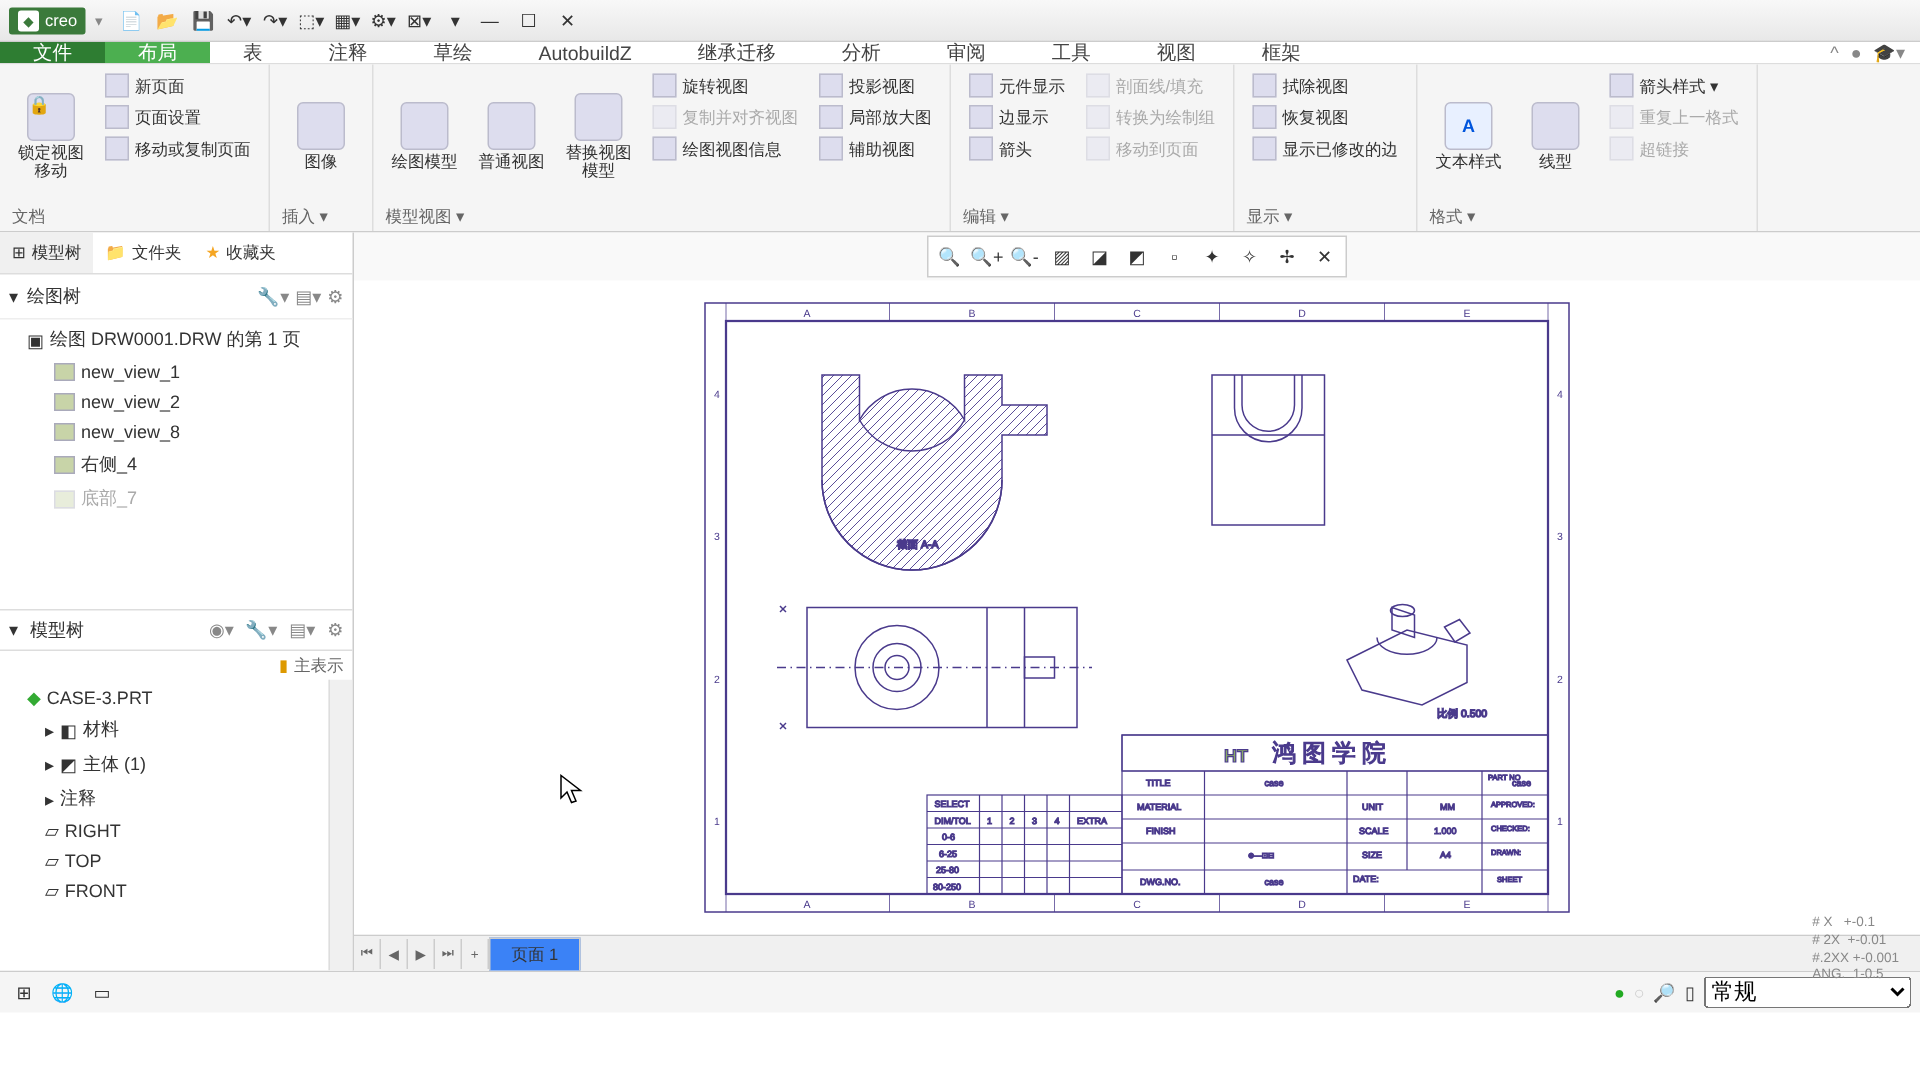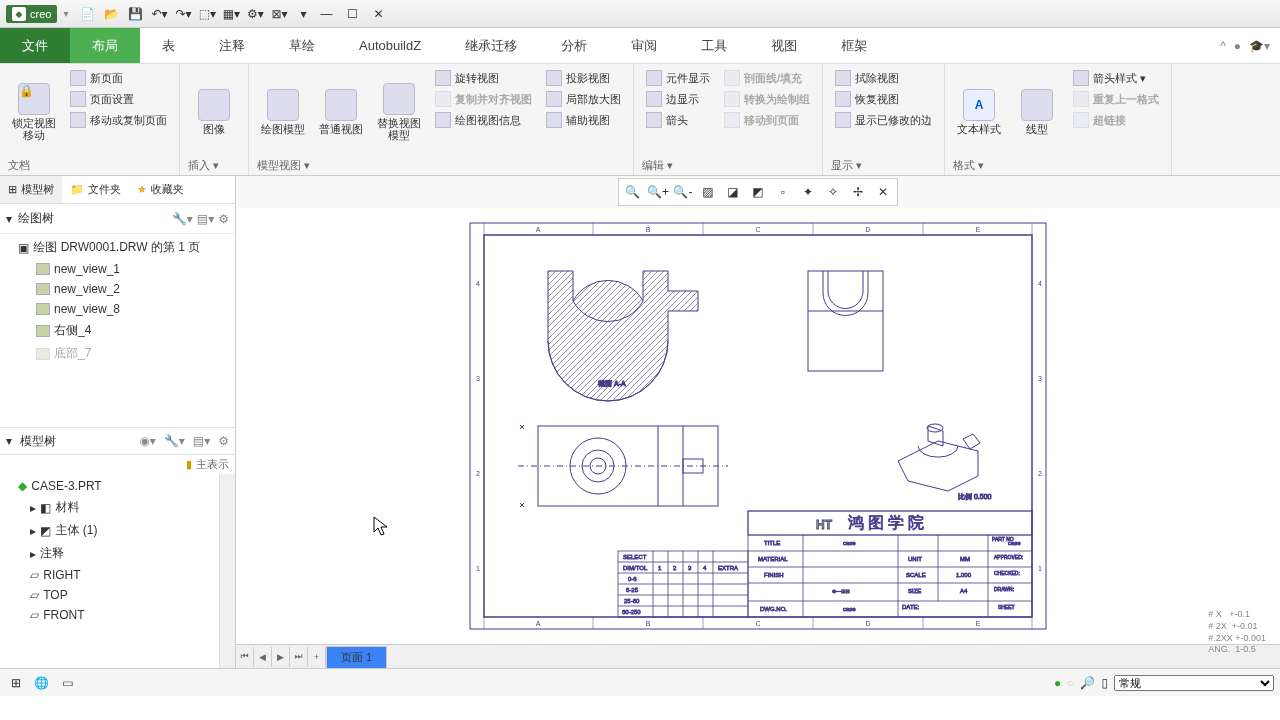--- a/index.html
+++ b/index.html
@@ -7,37 +7,37 @@
 
 .titlebar { height: 28px; background: linear-gradient(#f8f8f8,#e8e8e8); display: flex; align-items: center; border-bottom: 1px solid #ccc; }
 .titlebar .logo { background: #3b7a3b; color: #fff; padding: 2px 6px; font-size: 11px; margin: 0 6px; border-radius: 2px; display: flex; align-items: center; }
 .titlebar .logo-icon { width: 14px; height: 14px; background: #fff; margin-right: 4px; border-radius: 2px; display: flex; align-items: center; justify-content: center; color: #3b7a3b; font-size: 9px; }
 .titlebar .qat { display: flex; gap: 2px; margin-left: 8px; }
 .titlebar .qat .btn { width: 22px; height: 20px; display: flex; align-items: center; justify-content: center; cursor: pointer; border-radius: 2px; }
 .titlebar .title { flex: 1; text-align: center; font-size: 12px; color: #555; }
 .titlebar .wincontrols { display: flex; gap: 2px; margin-right: 4px; }
 .titlebar .wincontrols .wc { width: 24px; height: 20px; display: flex; align-items: center; justify-content: center; cursor: pointer; }
 
-.menubar { height: 36px; background: #fff; display: flex; border-bottom: 1px solid #ddd; }
+.menubar { height: 15px; background: #fff; display: flex; border-bottom: 1px solid #ddd; }
 .menubar .tab { padding: 0 22px; display: flex; align-items: center; font-size: 13px; color: #444; cursor: pointer; }
 .menubar .tab.file { background: #2e7d32; color: #fff; }
 .menubar .tab.active { background: #4caf50; color: #fff; }
 .menubar .right-icons { margin-left: auto; display: flex; align-items: center; gap: 8px; padding-right: 10px; color: #888; }
 
 .ribbon { height: 112px; background: #f5f5f5; border-bottom: 1px solid #ccc; display: flex; }
 .ribbon .group { border-right: 1px solid #ddd; padding: 4px 8px 2px; display: flex; flex-direction: column; }
 .ribbon .group .body { flex: 1; display: flex; gap: 6px; }
 .ribbon .group .label { font-size: 11px; color: #666; padding-top: 2px; }
 .ribbon .bigbtn { width: 52px; display: flex; flex-direction: column; align-items: center; justify-content: center; gap: 2px; cursor: pointer; padding: 2px; }
 .ribbon .bigbtn .ico { width: 32px; height: 32px; background: #dde; border: 1px solid #bbc; border-radius: 4px; }
 .ribbon .bigbtn .txt { font-size: 11px; text-align: center; line-height: 1.1; }
 .ribbon .stack { display: flex; flex-direction: column; gap: 1px; }
 .ribbon .smbtn { display: flex; align-items: center; gap: 4px; padding: 2px 4px; cursor: pointer; font-size: 11px; white-space: nowrap; }
 .ribbon .smbtn .ico-s { width: 16px; height: 16px; background: #dde; border: 1px solid #bbc; }
-.ribbon .smbtn.disabled { color: #aaa; font-weight: bold; }
+.ribbon .smbtn.disabled { color: #aaa; }
 .ribbon .smbtn.disabled .ico-s { opacity: 0.4; }
 
 .workspace { display: flex; height: 492px; }
 .sidebar { width: 236px; border-right: 1px solid #ccc; display: flex; flex-direction: column; background: #fff; }
 .side-tabs { height: 28px; display: flex; align-items: center; border-bottom: 1px solid #ddd; font-size: 11px; }
 .side-tabs .st { padding: 0 8px; display: flex; align-items: center; gap: 4px; cursor: pointer; height: 100%; }
 .side-tabs .st.active { background: #f0f0f0; }
 .panel-hdr { height: 30px; display: flex; align-items: center; padding: 0 6px; gap: 6px; border-bottom: 1px solid #eee; font-size: 12px; }
 .panel-hdr .tools { margin-left: auto; display: flex; gap: 4px; color: #888; }
 .tree { padding: 2px 0; font-size: 12px; }
@@ -59,21 +59,21 @@
 .drawing { flex: 1; position: relative; background: #fff; overflow: hidden; }
 .drawing svg { position: absolute; left: 50%; top: 50%; transform: translate(-50%, -50%); }
 .page-tabs { height: 24px; border-top: 1px solid #ccc; display: flex; align-items: center; background: #f0f0f0; }
 .page-tabs .nav { display: flex; gap: 0; }
 .page-tabs .nav .b { width: 18px; height: 20px; display: flex; align-items: center; justify-content: center; cursor: pointer; border-right: 1px solid #ccc; font-size: 9px; color: #666; }
 .page-tabs .ptab { padding: 0 14px; background: #3b82f6; border: 1px solid #ccc; border-bottom: none; height: 22px; display: flex; align-items: center; font-size: 11px; }
 
 .statusbar { height: 28px; border-top: 1px solid #ccc; display: flex; align-items: center; background: #f5f5f5; padding: 0 6px; gap: 6px; }
 .statusbar .sb { width: 20px; height: 18px; cursor: pointer; display:flex; align-items:center; justify-content:center; }
 .statusbar .right { margin-left: auto; display: flex; gap: 6px; align-items: center; }
-.statusbar select { font-size: 11px; width: 160px; }
+.statusbar select { font-size: 15px; width: 138px; }
 
 .coords { position: absolute; right: 14px; bottom: 64px; font-size: 9px; color: #888; line-height: 1.3; font-family: Liberation Sans, sans-serif; text-align: left; white-space: pre; }
 .cursor-arrow { position: absolute; left: 373px; top: 516px; pointer-events: none; }
 </style>
 </head>
 <body>
 
 <div class="titlebar">
   <div class="logo">
     <span class="logo-icon">◆</span>

